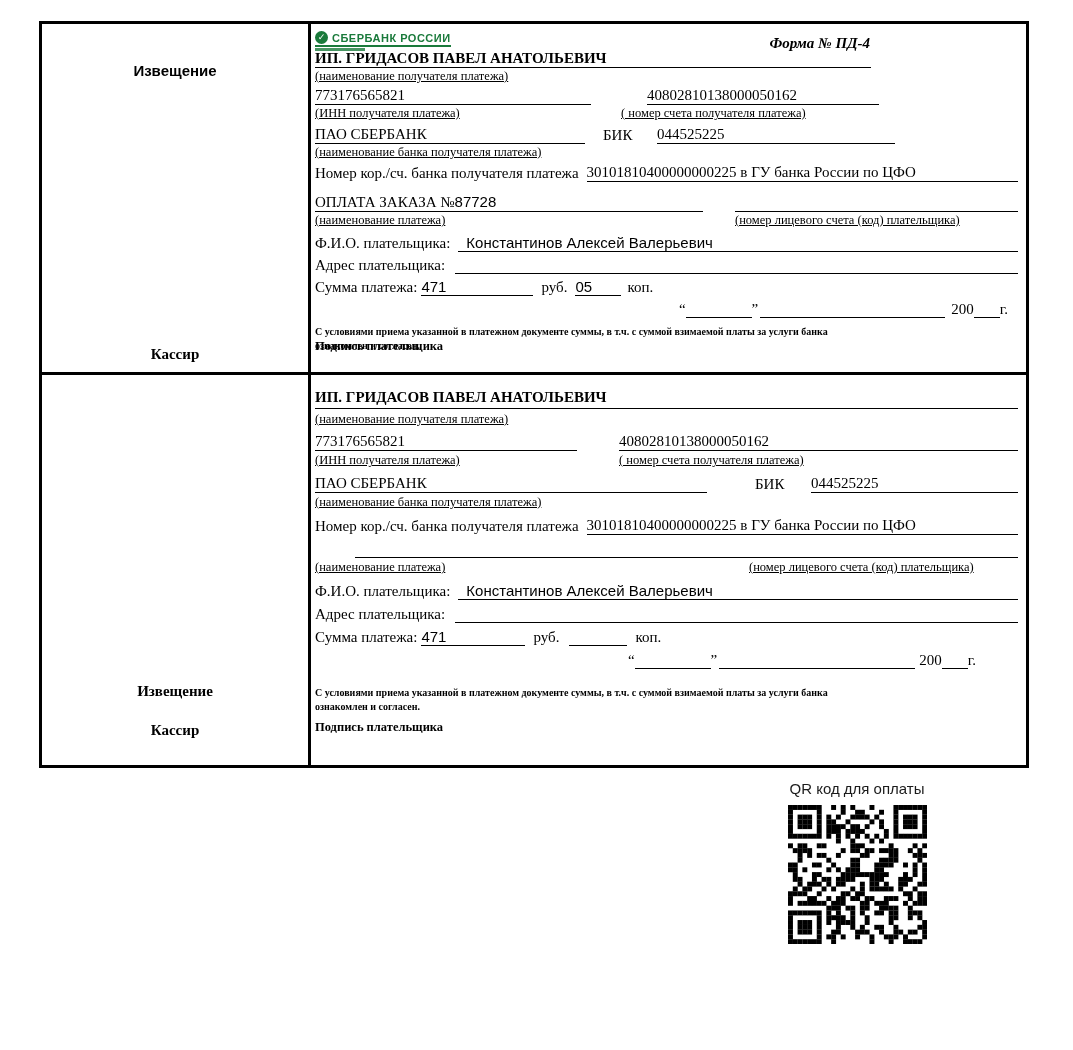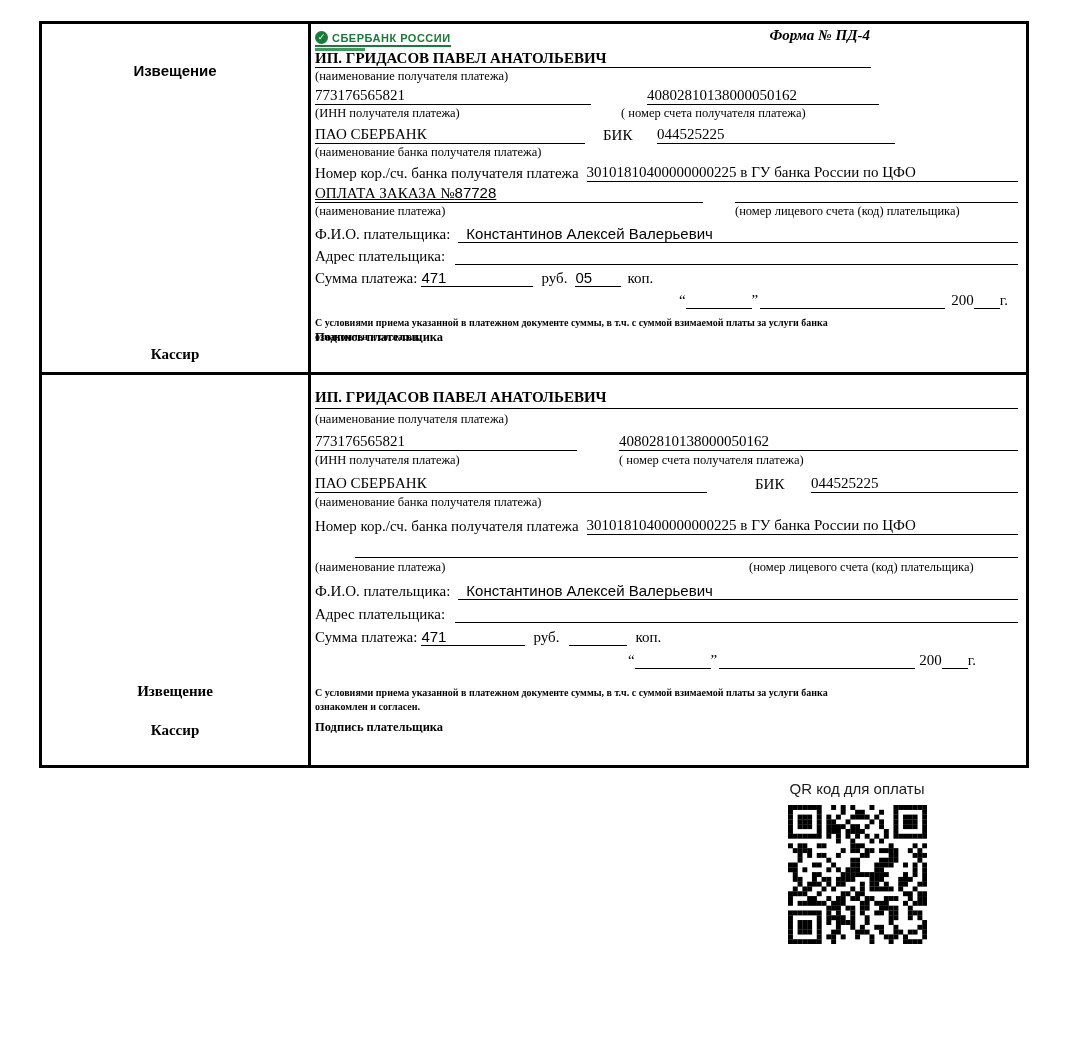--- a/index.html
+++ b/index.html
@@ -8,34 +8,34 @@
   .section{display:flex;}
   .sec2{border-top:3px solid #000;}
   .label-col{width:269px;border-right:3px solid #000;display:flex;flex-direction:column;align-items:center;box-sizing:border-box;flex:none;}
   .content-col{flex:1;box-sizing:border-box;padding:2px 8px 0 4px;position:relative;}
   .s1{height:348px;}
   .s2{height:390px;}
   .side-sans{font-family:"Liberation Sans","DejaVu Sans",sans-serif;font-weight:bold;font-size:15px;}
   .side-serif{font-weight:bold;font-size:15px;}
   .spacer{flex:1;}
   .t{font-size:15px;}
-  .cap{font-size:12.5px;}
+  .cap{font-size:12.5px;text-decoration:underline;}
   .b{font-weight:bold;}
   .sans{font-family:"Liberation Sans","DejaVu Sans",sans-serif;}
   .u{border-bottom:1px solid #000;}
   .ctr{text-align:left;}
   .row{display:flex;align-items:flex-end;}
   
   .hdr-row{height:24px;position:relative;}
   .logo{display:inline-block;border-bottom:2px solid #1a7a3b;padding-bottom:1px;}
   .logo-inner{display:flex;align-items:center;gap:4px;}
   .logo-mark{width:13px;height:13px;border-radius:50%;background:#1a7a3b;color:#fff;font-size:9px;line-height:13px;text-align:center;display:inline-block;font-family:"Liberation Sans",sans-serif;}
   .logo-text{color:#1a7a3b;font-weight:bold;font-size:11px;font-family:"Liberation Sans","DejaVu Sans",sans-serif;letter-spacing:0.5px;}
   .logo-tagline{width:50px;height:3px;background:#1a7a3b;opacity:.8;margin-top:1px;}
-  .form-number{position:absolute;right:148px;top:1px;font-weight:bold;font-style:italic;font-size:15px;}
+  .form-number{position:absolute;right:148px;top:9px;font-weight:bold;font-style:italic;font-size:15px;}
   .agree{font-size:10px;font-weight:bold;line-height:13.5px;}
   .sig{font-size:12.5px;font-weight:bold;}
   .qr-block{position:absolute;left:772px;top:780px;width:170px;text-align:center;}
   .qr-label{font-family:"Liberation Sans","DejaVu Sans",sans-serif;font-size:15px;color:#1b1b1b;margin-bottom:8px;}
   .qr-svg{display:block;margin:0 auto;}
 </style>
 </head>
 <body>
 
 <div class="form">
@@ -76,21 +76,21 @@
         <div class="t" style="margin-left:18px;width:46px;">БИК</div>
         <div class="u ctr t" style="width:238px;margin-left:8px;">044525225</div>
       </div>
       <div class="ctr cap" style="width:330px;margin-top:1px;">(наименование банка получателя платежа)</div>
 
       <div class="row" style="margin-top:4px;">
         <div class="t">Номер кор./сч. банка получателя платежа</div>
         <div class="u ctr t" style="flex:1;margin-left:8px;">30101810400000000225 в ГУ банка России по ЦФО</div>
       </div>
 
-      <div class="row" style="margin-top:2px;text-decoration:underline;">
+      <div class="row" style="margin-top:11px;">
         <div class="u t" style="width:388px;"><span>ОПЛАТА ЗАКАЗА №</span><span class="sans">87728</span></div>
         <div class="u" style="flex:1;margin-left:32px;height:16px;"></div>
       </div>
       <div class="row" style="margin-top:1px;">
         <div class="ctr cap" style="width:388px;">(наименование платежа)</div>
         <div class="ctr cap" style="flex:1;margin-left:32px;">(номер лицевого счета (код) плательщика)</div>
       </div>
 
       <div class="row" style="margin-top:6px;">
         <div class="t">Ф.И.О. плательщика:</div>

